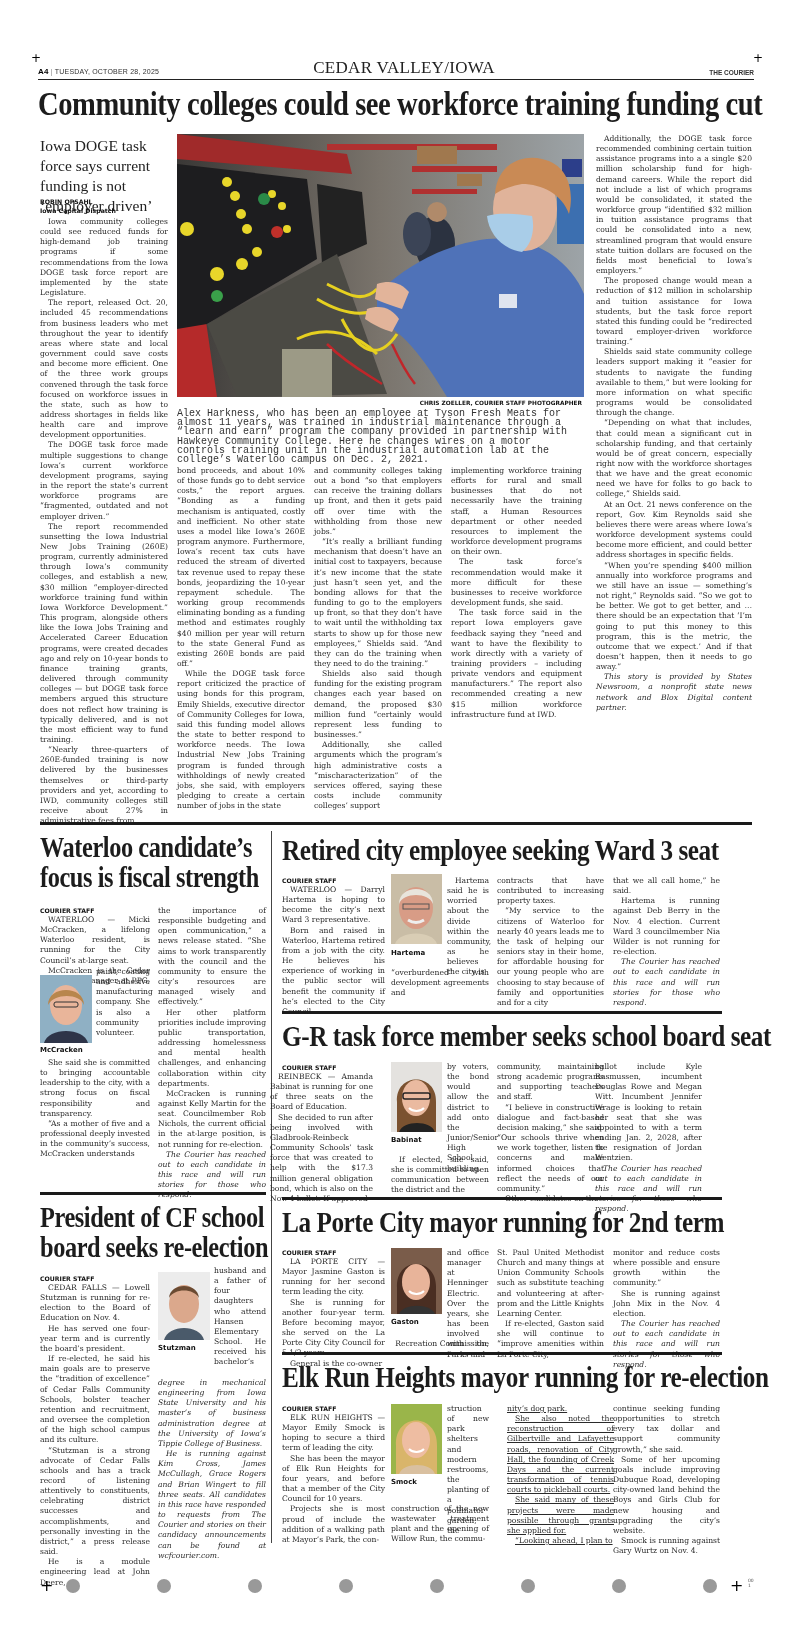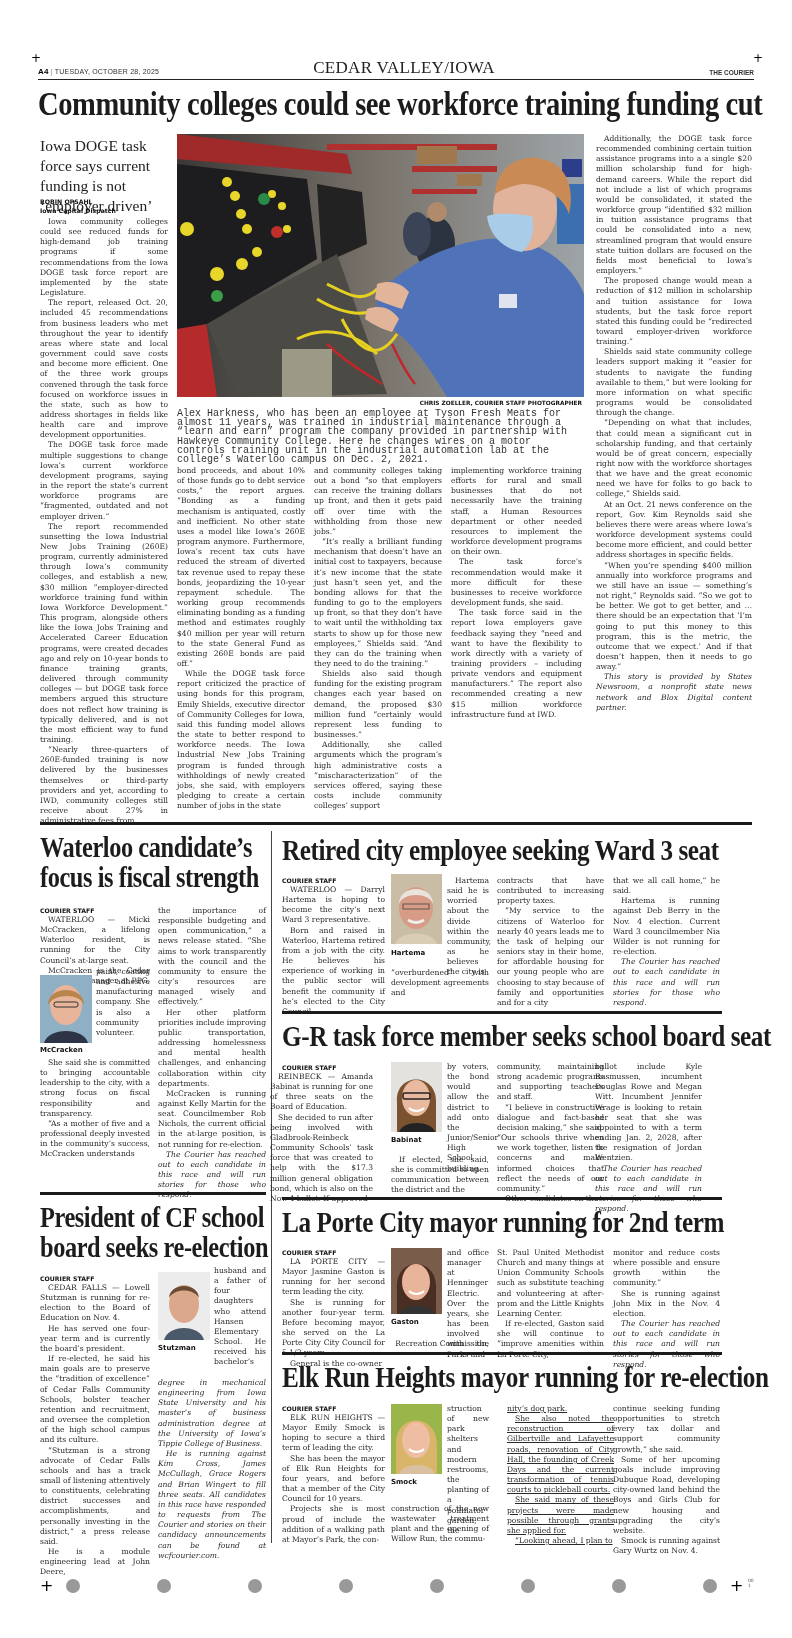--- a/index.html
+++ b/index.html
@@ -193,21 +193,21 @@
 
 <div class="abs hed" style="left:40px;top:1202px;font-size:29px;line-height:30px;transform:scaleX(0.84);">
   <div>President of CF school</div>
   <div>board seeks re-election</div>
 </div>
 <div class="abs byline" style="left:40px;top:1274px;">COURIER STAFF</div>
 <div class="col" style="left:40px;top:1283px;width:110px;">
   <p>CEDAR FALLS — Lowell Stutzman is running for re-election to the Board of Education on Nov. 4.</p>
   <p>He has served one four-year term and is currently the board’s president.</p>
   <p>If re-elected, he said his main goals are to preserve the “tradition of excellence” of Cedar Falls Community Schools, bolster teacher retention and recruitment, and oversee the completion of the high school campus and its culture.</p>
-  <p>“Stutzman is a strong advocate of Cedar Falls schools and has a track small of listening attentively to constituents, celebrating district successes and accomplishments, and personally investing in the district,” a press release said.</p>
+  <p>“Stutzman is a strong advocate of Cedar Falls schools and has a track record of listening attentively to constituents, celebrating district successes and accomplishments, and personally investing in the district,” a press release said.</p>
   <p>He is a module engineering lead at John Deere,</p>
 </div>
 <div class="mug" style="left:158px;top:1272px;width:52px;height:68px;background:#eee;">
   <svg width="52" height="68">
       <rect width="52" height="68" fill="#ececec"></rect>
       <ellipse cx="26" cy="32" rx="15" ry="19" fill="#dba88c"></ellipse>
       <path d="M11 26 C12 10 40 10 41 26 C36 16 16 16 11 26Z" fill="#6a4a32"></path>
       <path d="M6 68 C10 52 42 52 46 68Z" fill="#4a5a6a"></path>
     </svg>
 </div>

